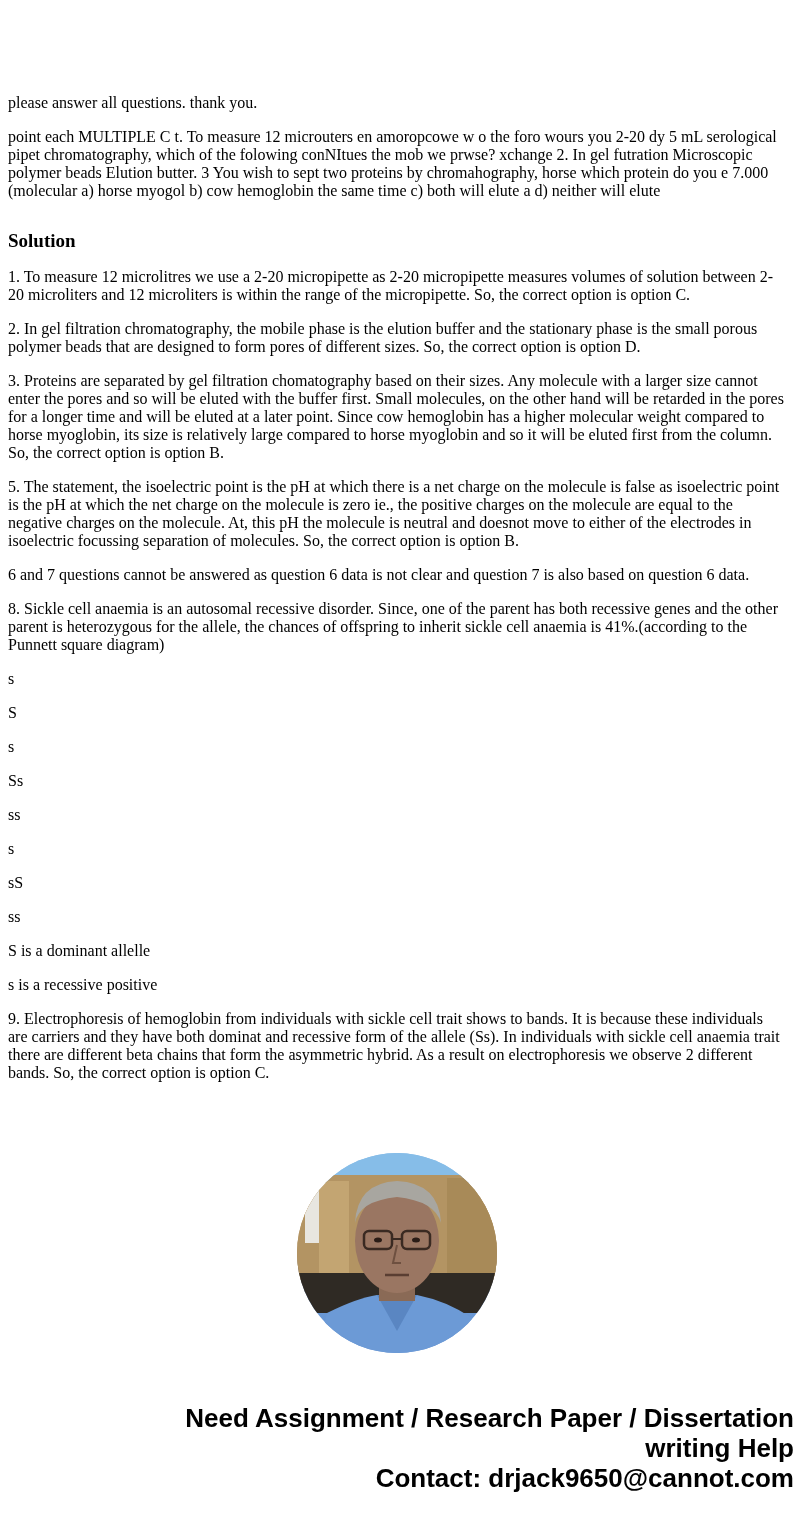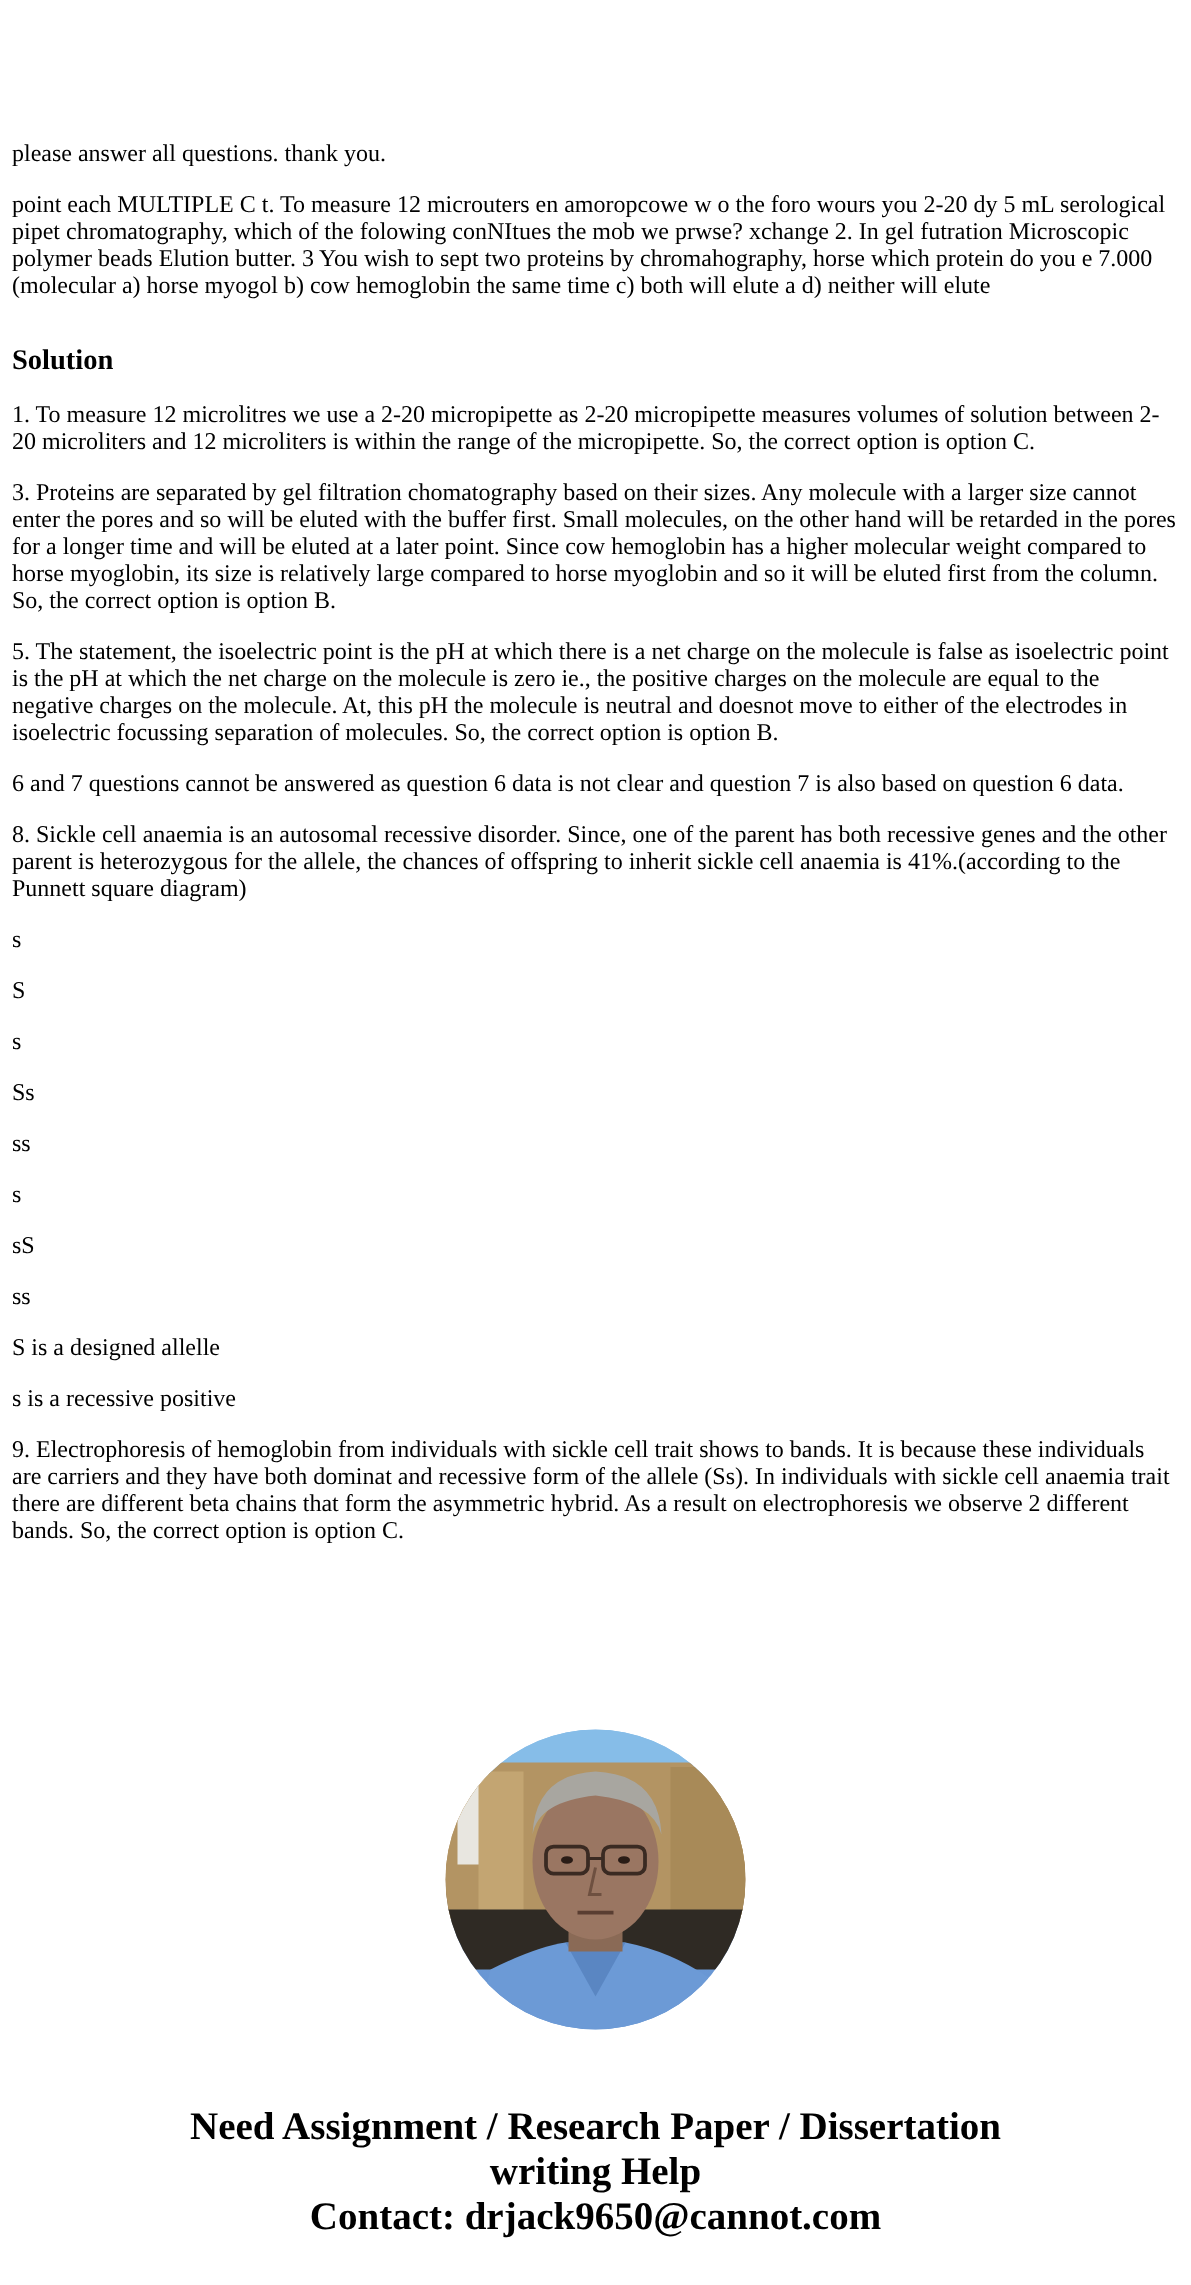--- a/index.html
+++ b/index.html
@@ -38,56 +38,57 @@
       border-radius: 50%;
       overflow: hidden;
       background: linear-gradient(180deg, #7fb6e6 0%, #9cc5e8 12%, #b89a6a 25%, #a98755 50%, #3a342c 62%, #6e9bd6 72%, #5f8fd0 100%);
     }
     .avatar svg { display: block; }
     .footer {
       position: absolute;
       left: 0;
       top: 1403px;
       width: 794px;
-      text-align: center;
-      font-family: Liberation Serif, serif;
+      text-align: right;
+      font-family: Liberation Sans, sans-serif;
       font-weight: bold;
       font-size: 26px;
       line-height: 30px;
       color: #000000;
     }
     .footer div { margin: 0; }
   </style>
 </head>
 <body>
 
 <div class="content">
   <p>please answer all questions. thank you.</p>
   <p>point each MULTIPLE C t. To measure 12 microuters en amoropcowe w o the foro wours you 2-20 dy 5 mL serological pipet chromatography, which of the folowing conNItues the mob we prwse? xchange 2. In gel futration Microscopic polymer beads Elution butter. 3 You wish to sept two proteins by chromahography, horse which protein do you e 7.000 (molecular a) horse myogol b) cow hemoglobin the same time c) both will elute a d) neither will elute</p>
 
   <h3>Solution</h3>
 
   <p>1. To measure 12 microlitres we use a 2-20 micropipette as 2-20 micropipette measures volumes of solution between 2-20 microliters and 12 microliters is within the range of the micropipette. So, the correct option is option C.</p>
+  <p>2. In gel filtration chromatography, the mobile phase is the elution buffer and the stationary phase is the small porous polymer beads that are designed to form pores of different sizes. So, the correct option is option D.</p>
   <p>3. Proteins are separated by gel filtration chomatography based on their sizes. Any molecule with a larger size cannot enter the pores and so will be eluted with the buffer first. Small molecules, on the other hand will be retarded in the pores for a longer time and will be eluted at a later point. Since cow hemoglobin has a higher molecular weight compared to horse myoglobin, its size is relatively large compared to horse myoglobin and so it will be eluted first from the column. So, the correct option is option B.</p>
   <p>5. The statement, the isoelectric point is the pH at which there is a net charge on the molecule is false as isoelectric point is the pH at which the net charge on the molecule is zero ie., the positive charges on the molecule are equal to the negative charges on the molecule. At, this pH the molecule is neutral and doesnot move to either of the electrodes in isoelectric focussing separation of molecules. So, the correct option is option B.</p>
   <p>6 and 7 questions cannot be answered as question 6 data is not clear and question 7 is also based on question 6 data.</p>
   <p>8. Sickle cell anaemia is an autosomal recessive disorder. Since, one of the parent has both recessive genes and the other parent is heterozygous for the allele, the chances of offspring to inherit sickle cell anaemia is 41%.(according to the Punnett square diagram)</p>
 
   <div class="punnett">
     <p>s</p>
     <p>S</p>
     <p>s</p>
     <p>Ss</p>
     <p>ss</p>
     <p>s</p>
     <p>sS</p>
     <p>ss</p>
   </div>
 
-  <p>S is a designed allelle</p>
+  <p>S is a dominant allelle</p>
   <p>s is a recessive positive</p>
 
   <p>9. Electrophoresis of hemoglobin from individuals with sickle cell trait shows to bands. It is because these individuals are carriers and they have both dominat and recessive form of the allele (Ss). In individuals with sickle cell anaemia trait there are different beta chains that form the asymmetric hybrid. As a result on electrophoresis we observe 2 different bands. So, the correct option is option C.</p>
 </div>
 
 <div class="avatar">
   <svg width="200" height="200" viewBox="0 0 200 200">
 
     <rect x="0" y="0" width="200" height="30" fill="#86bde8"></rect>
 

